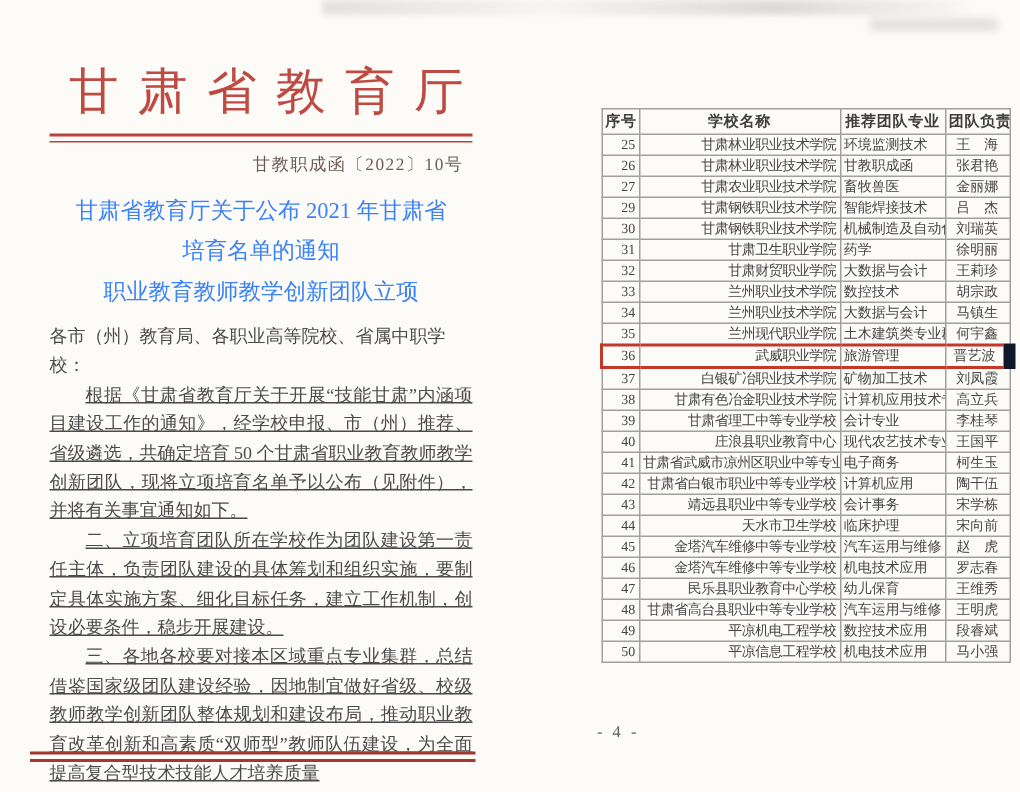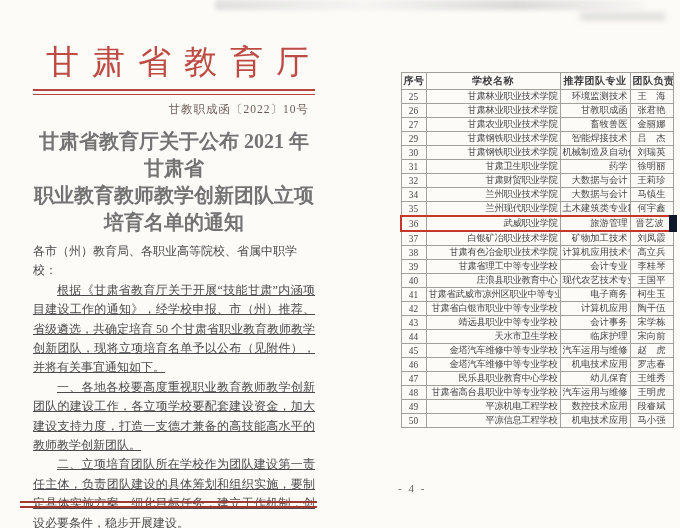--- a/index.html
+++ b/index.html
@@ -30,21 +30,21 @@
   .red-rule {
     margin-top:9px; height:3px;
     border-top:2px solid #b8433c; border-bottom:1px solid #b8433c;
   }
   .doc-number {
     margin-top:7px; text-align:right; padding-right:6px;
     font-size:11.5px; color:#6b5a54; letter-spacing:1px;
   }
   .notice-title {
     margin-top:11px; text-align:center;
-    font-size:20px; font-weight:bold; color:#737373;
+    font-size:15px; font-weight:normal; color:#3b82f6;
     line-height:27px;
   }
   .notice-body { margin-top:6px; }
   .salutation {
     font-size:12px; line-height:19.4px; color:#4b4b4b; margin:0;
   }
   .para {
     font-size:12px; line-height:19.4px; color:#4b4b4b;
     text-align:justify; text-indent:2em; margin:0;text-decoration:underline;
   }
@@ -66,50 +66,49 @@
   }
   .team-table th, .team-table td {
     border:1px solid #a3a09c; overflow:hidden; white-space:nowrap;
     padding:0 2px; box-sizing:border-box;
   }
   .team-table th {
     height:17px; font-size:10px; font-weight:bold; color:#3f3f3f;
     text-align:center; letter-spacing:0.5px;
   }
   .team-table td { height:14px; font-size:9.3px; color:#454545; }
-  .c-no { text-align:center; }
+  .c-no { text-align:right; }
   .c-school { text-align:right; letter-spacing:-0.3px; }
-  .c-major { text-align:right; }
+  .c-major { text-align:left; }
   .c-leader { text-align:center; }
 
   tr.hl td { border-top:2px solid #c5372b; border-bottom:2px solid #c5372b; }
   tr.hl td:first-child { border-left:2px solid #c5372b; }
   tr.hl td:last-child  { border-right:8px solid #0f172a; }
 </style>
 </head>
 <body>
 
 <div class="smudge smudge-a"></div>
 <div class="smudge smudge-b"></div>
 
 <div class="left-page">
   <div class="agency-name">甘肃省教育厅</div>
   <div class="red-rule"></div>
   <div class="doc-number">甘教职成函〔2022〕10号</div>
 
   <div class="notice-title">
     <div>甘肃省教育厅关于公布 2021 年甘肃省</div>
+    <div>培育名单的通知</div>
     <div>职业教育教师教学创新团队立项</div>
-    <div>培育名单的通知</div>
   </div>
 
   <div class="notice-body">
     <p class="salutation">各市（州）教育局、各职业高等院校、省属中职学校：</p>
     <p class="para">根据《甘肃省教育厅关于开展“技能甘肃”内涵项目建设工作的通知》，经学校申报、市（州）推荐、省级遴选，共确定培育 50 个甘肃省职业教育教师教学创新团队，现将立项培育名单予以公布（见附件），并将有关事宜通知如下。</p>
-    <p class="para">一、各地各校要高度重视职业教育教师教学创新团队的建设工作，各立项学校要配套建设资金，加大建设支持力度，打造一支德才兼备的高技能高水平的教师教学创新团队。</p>
     <p class="para">二、立项培育团队所在学校作为团队建设第一责任主体，负责团队建设的具体筹划和组织实施，要制定具体实施方案、细化目标任务，建立工作机制，创设必要条件，稳步开展建设。</p>
     <p class="para">三、各地各校要对接本区域重点专业集群，总结借鉴国家级团队建设经验，因地制宜做好省级、校级教师教学创新团队整体规划和建设布局，推动职业教育改革创新和高素质“双师型”教师队伍建设，为全面提高复合型技术技能人才培养质量</p>
   </div>
 </div>
 
 <table class="team-table">
   <colgroup>
     <col style="width:25px">
       <col style="width:134px">
       <col style="width:70px">
@@ -167,20 +166,26 @@
     <td class="c-leader">徐明丽</td>
   </tr>
 
   <tr>
     <td class="c-no">32</td>
     <td class="c-school">甘肃财贸职业学院</td>
     <td class="c-major">大数据与会计</td>
     <td class="c-leader">王莉珍</td>
   </tr>
 
+  <tr>
+    <td class="c-no">33</td>
+    <td class="c-school">兰州职业技术学院</td>
+    <td class="c-major">数控技术</td>
+    <td class="c-leader">胡宗政</td>
+  </tr>
 
   <tr>
     <td class="c-no">34</td>
     <td class="c-school">兰州职业技术学院</td>
     <td class="c-major">大数据与会计</td>
     <td class="c-leader">马镇生</td>
   </tr>
 
   <tr>
     <td class="c-no">35</td>

